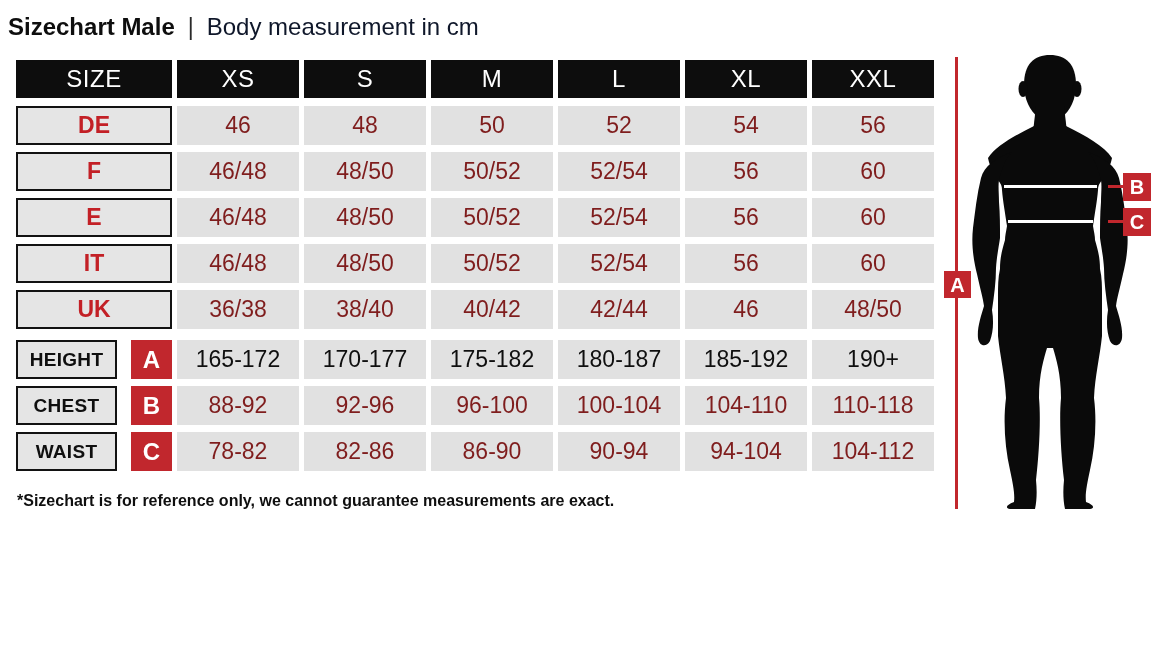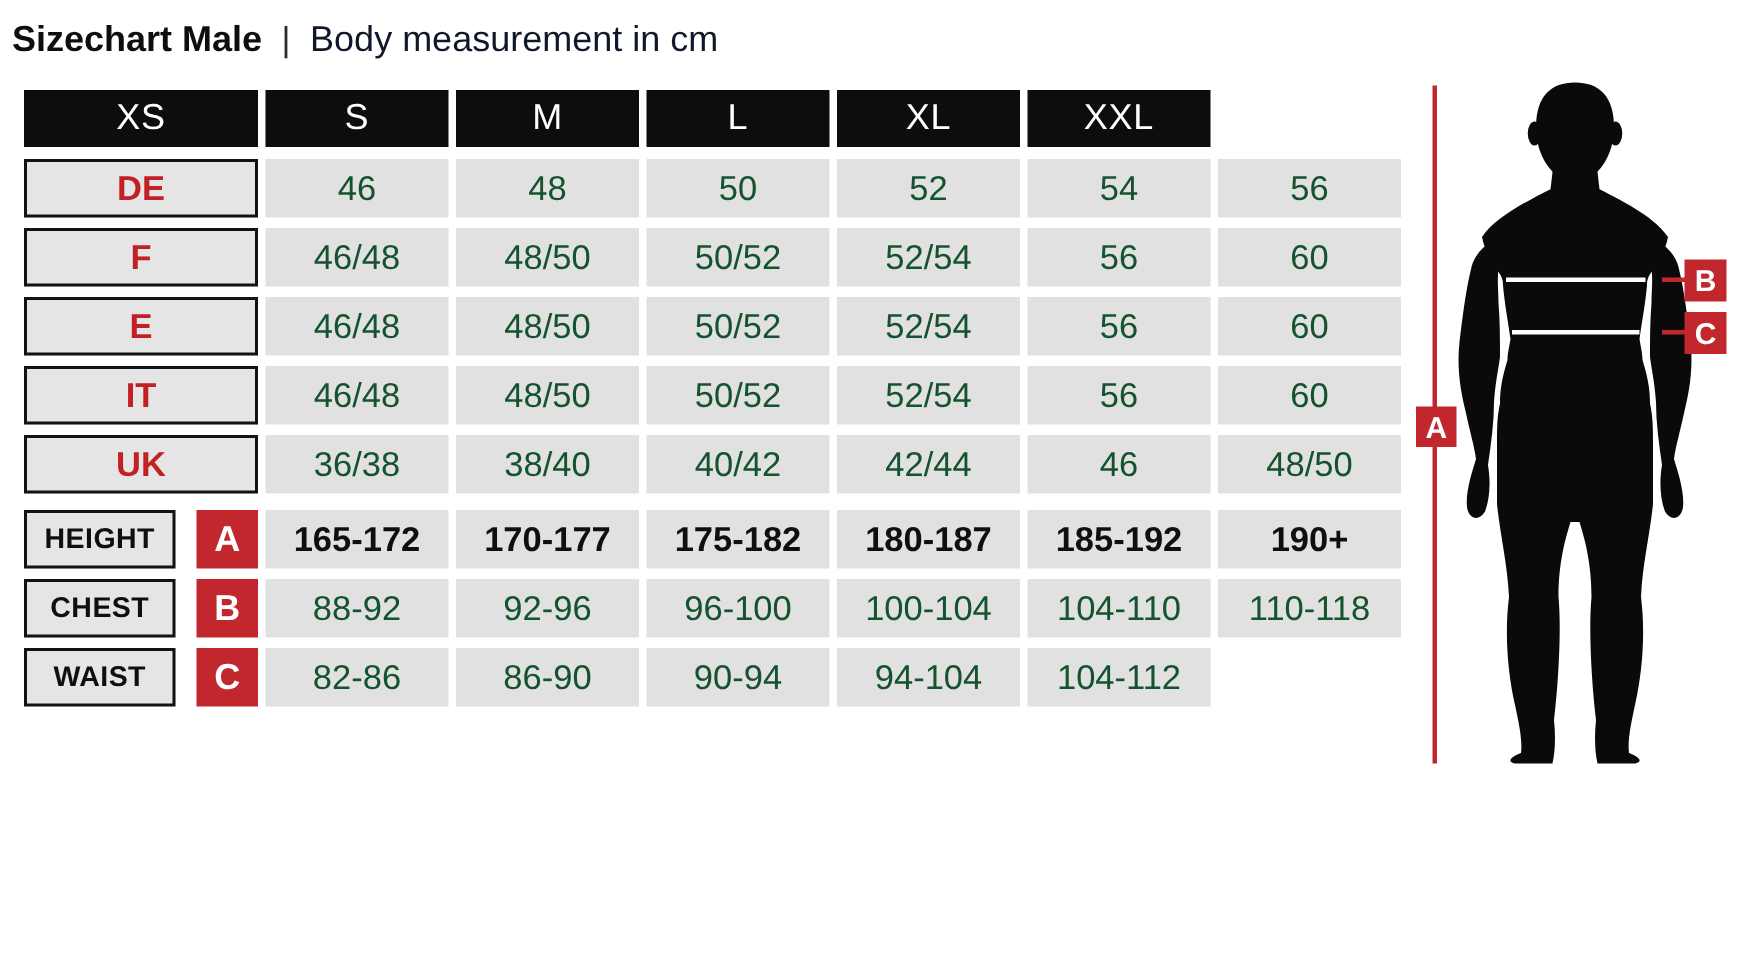--- a/index.html
+++ b/index.html
@@ -35,23 +35,23 @@
   .header-row { height: 38px; margin-bottom: 8px; }
   .measure-gap { margin-top: 11px; }
 
   .cell { display: flex; align-items: center; justify-content: center; box-sizing: border-box; }
   .head {
     background: var(--header-black, #0d0d0d);
     color: #fff; font-size: 24px; font-weight: 400; letter-spacing: 0.5px;
   }
   .data {
     background: var(--cell-gray, #e1e1e1);
-    color: #14532d; font-size: 23px;
-  }
-  .bold-val { font-weight: 700; color: #0f0f0f; }
+    color: #7f1d1d; font-size: 23px;
+  }
+  .bold-val { font-weight: 400; color: #0f0f0f; }
 
   .label-box {
     border: 2.5px solid #121212; background: #e5e5e5;
     display: flex; align-items: center; justify-content: center;
     box-sizing: border-box;
   }
   .region-label { color: var(--label-red, #c32026); font-weight: 700; font-size: 23px; }
 
   .measure-wrap { display: flex; gap: 14px; }
   .measure-label { flex: 1; font-weight: 700; font-size: 19px; color: #0f0f0f; letter-spacing: 0.3px; }
@@ -85,20 +85,21 @@
 
   <header class="title-bar">
     <span class="title-main">Sizechart Male</span>
     <span class="title-sep">|</span>
     <span class="title-sub">Body measurement in cm</span>
   </header>
 
   <div class="sizechart">
 
     <div class="row header-row">
+      <div class="cell head">SIZE</div>
       <div class="cell head">XS</div>
       <div class="cell head">S</div>
       <div class="cell head">M</div>
       <div class="cell head">L</div>
       <div class="cell head">XL</div>
       <div class="cell head">XXL</div>
     </div>
 
     <div class="row">
       <div class="cell label-box region-label">DE</div>
@@ -174,29 +175,31 @@
       <div class="cell data">100-104</div>
       <div class="cell data">104-110</div>
       <div class="cell data">110-118</div>
     </div>
 
     <div class="row">
       <div class="measure-wrap">
         <div class="cell label-box measure-label">WAIST</div>
         <div class="marker-badge">C</div>
       </div>
+      <div class="cell data">78-82</div>
       <div class="cell data">82-86</div>
       <div class="cell data">86-90</div>
       <div class="cell data">90-94</div>
       <div class="cell data">94-104</div>
       <div class="cell data">104-112</div>
     </div>
 
   </div>
 
+  <p class="footnote">*Sizechart is for reference only, we cannot guarantee measurements are exact.</p>
 
   <svg class="figure" width="218" height="462" viewBox="0 0 218 462" xmlns="http://www.w3.org/2000/svg">
 
     <rect class="redfill" x="11" y="3" width="3" height="452"></rect>
 
     <g class="ink">
 
       <path d="M 80 31 C 80 10 90 1 106 1 C 122 1 132 10 132 31 C 132 45 126 57 118 63 L 94 63 C 86 57 80 45 80 31 Z"></path>
       <ellipse cx="79" cy="35" rx="4.5" ry="8"></ellipse>
       <ellipse cx="133" cy="35" rx="4.5" ry="8"></ellipse>

